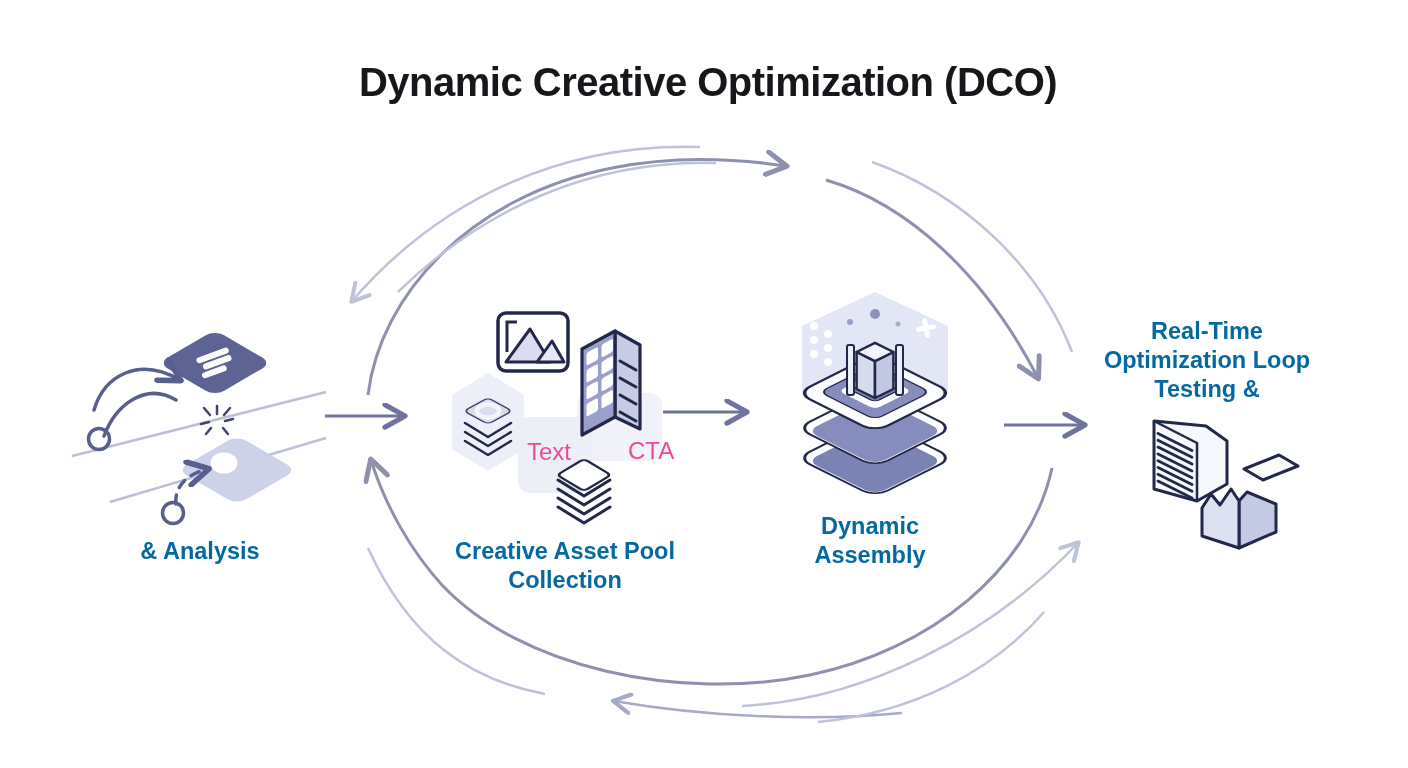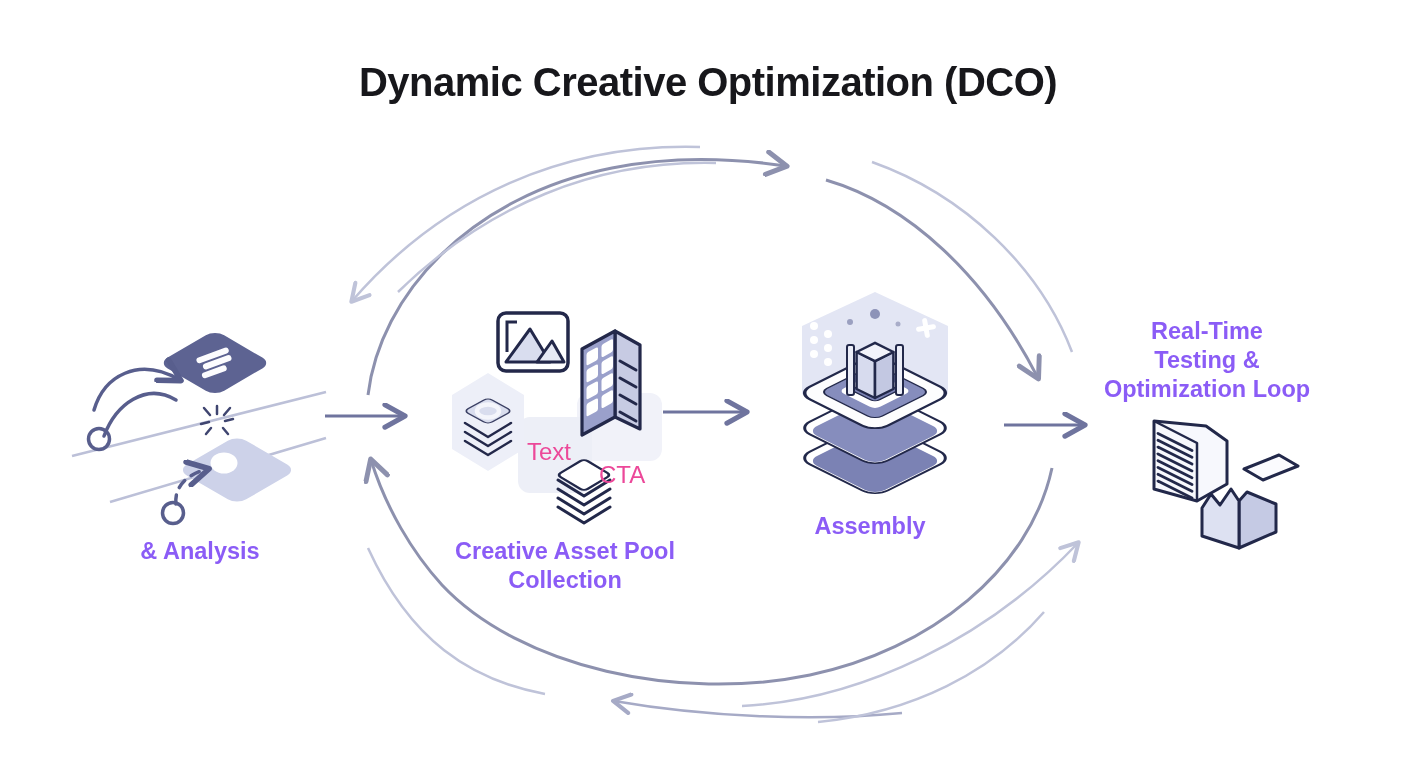--- a/index.html
+++ b/index.html
@@ -13,32 +13,32 @@
     letter-spacing:-0.5px;
   }
   .arrows,.icon{position:absolute;}
   .arrows{left:0;top:0;}
   .icon1{left:70px;top:320px;}
   .icon2{left:445px;top:305px;}
   .icon3{left:790px;top:290px;}
   .icon4{left:1140px;top:405px;}
   .label{
     position:absolute;text-align:center;font-weight:bold;
-    font-size:23.5px;line-height:29px;color:#8b5cf6;
+    font-size:23.5px;line-height:29px;color:#0369a1;
   }
   .label span{display:block;}
   .label1{left:60px;top:537px;width:280px;}
   .label2{left:420px;top:537px;width:290px;}
   .label3{left:760px;top:512px;width:220px;}
   .label4{left:1062px;top:317px;width:290px;}
   .asset-tag{
     position:absolute;font-weight:normal;font-size:24px;color:#ec4899;
   }
   .tag-text{left:527px;top:438px;}
-  .tag-cta{left:599px;top:437px;margin-top:24px;}
+  .tag-cta{left:628px;top:437px;}
 </style>
 </head>
 <body>
 
 <div class="canvas">
 
   <h1 class="title">Dynamic Creative Optimization (DCO)</h1>
 
   <svg class="arrows" width="1408" height="768" viewBox="0 0 1408 768">
     <defs>
@@ -238,24 +238,25 @@
   </svg>
 
   <div class="label label1">
     <span>&amp; Analysis</span>
   </div>
   <div class="label label2">
     <span>Creative Asset Pool</span>
     <span>Collection</span>
   </div>
   <div class="label label3">
+    <span>Dynamic</span>
     <span>Assembly</span>
   </div>
   <div class="label label4">
     <span>Real-Time</span>
+    <span>Optimization Loop</span>
     <span>Testing &amp;</span>
-    <span>Optimization Loop</span>
   </div>
 
   <div class="asset-tag tag-text">Text</div>
   <div class="asset-tag tag-cta">CTA</div>
 
 </div>
 
 </body></html>

